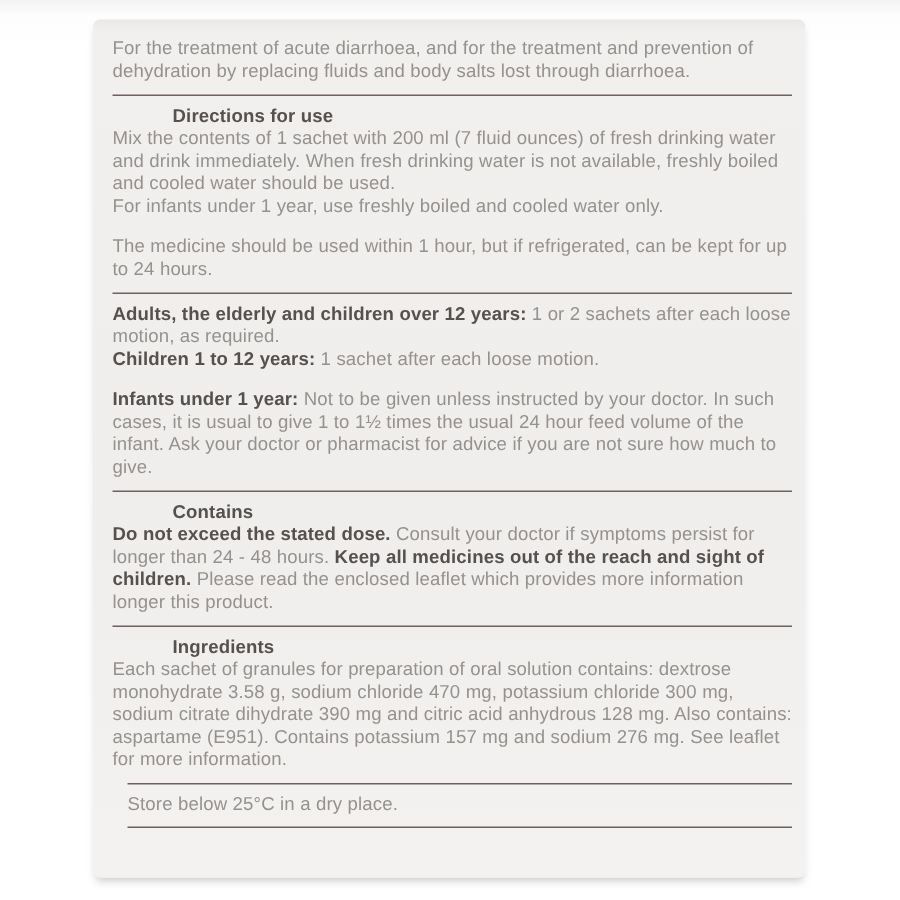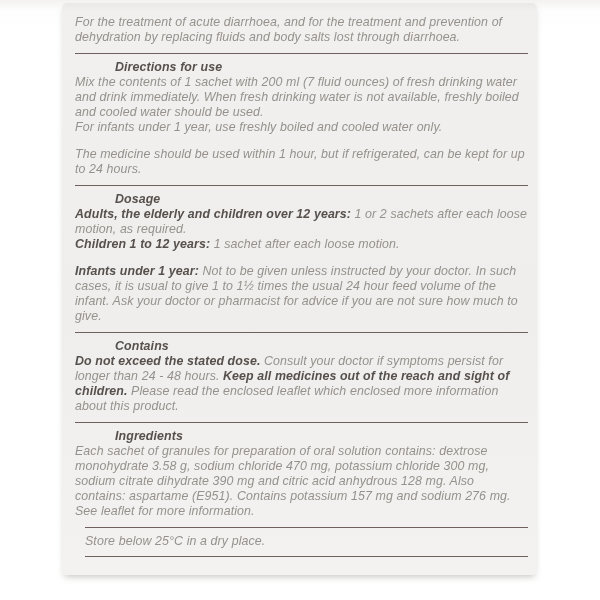--- a/index.html
+++ b/index.html
@@ -12,28 +12,27 @@
     position: relative;
     width: 600px;
     height: 600px;
     margin: 0;
     background: linear-gradient(180deg, #f3f2f1 0px, #fdfdfd 10px, #ffffff 30px, #ffffff 100%);
     overflow: hidden;
   }
   .box {
     position: absolute;
     left: 62px;
-    top: 3px;
+    top: 13px;
     width: 475px;
     height: 572px;
     box-sizing: border-box;
     background: linear-gradient(180deg, #e9e8e6 0px, #f1f0ee 8px, #efeeec 55%, #f3f2f0 100%);
     border-radius: 5px;
     box-shadow: 0 4px 6px -2px rgba(110, 104, 98, 0.35);
-    font-style: italic;
   }
   .box-inner {
     padding: 12px 9px 0 13px;
     color: #96918d;
     font-size: 12.4px;
     line-height: 15px;
     letter-spacing: 0.1px;
   }
   .para {
     margin: 0;
@@ -73,29 +72,28 @@
       <p class="para">For the treatment of acute diarrhoea, and for the treatment and prevention of dehydration by replacing fluids and body salts lost through diarrhoea.</p>
 
       <div class="section">
         <h3 class="section-title">Directions for use</h3>
         <p class="para"><span>Mix the contents of 1 sachet with 200 ml (7 fluid ounces) of fresh drinking water and drink immediately. When fresh drinking water is not available, freshly boiled and cooled water should be used.
 For infants under 1 year, use freshly boiled and cooled water only.</span></p>
         <p class="para"><span>The medicine should be used within 1 hour, but if refrigerated, can be kept for up to 24 hours.</span></p>
       </div>
 
       <div class="section">
-        <h3 class="section-title">Dosage</h3>
         <p class="para"><span class="b">Adults, the elderly and children over 12 years:</span><span> 1 or 2 sachets after each loose motion, as required.
 </span><span class="b">Children 1 to 12 years:</span><span> 1 sachet after each loose motion.</span></p>
         <p class="para"><span class="b">Infants under 1 year:</span><span> Not to be given unless instructed by your doctor. In such cases, it is usual to give 1 to 1½ times the usual 24 hour feed volume of the infant. Ask your doctor or pharmacist for advice if you are not sure how much to give.</span></p>
       </div>
 
       <div class="section">
         <h3 class="section-title">Contains</h3>
-        <p class="para"><span class="b">Do not exceed the stated dose.</span><span> Consult your doctor if symptoms persist for longer than 24 - 48 hours. </span><span class="b">Keep all medicines out of the reach and sight of children.</span><span> Please read the enclosed leaflet which enclosed more information about this product.</span></p>
+        <p class="para"><span class="b">Do not exceed the stated dose.</span><span> Consult your doctor if symptoms persist for longer than 24 - 48 hours. </span><span class="b">Keep all medicines out of the reach and sight of children.</span><span> Please read the enclosed leaflet which provides more information longer this product.</span></p>
       </div>
 
       <div class="section">
         <h3 class="section-title">Ingredients</h3>
         <p class="para"><span>Each sachet of granules for preparation of oral solution contains: dextrose monohydrate 3.58 g, sodium chloride 470 mg, potassium chloride 300 mg, sodium citrate dihydrate 390 mg and citric acid anhydrous 128 mg. Also contains: aspartame (E951). Contains potassium 157 mg and sodium 276 mg. See leaflet for more information.</span></p>
       </div>
 
       <div class="storage-section">
         <p class="para">Store below 25°C in a dry place.</p>
       </div>

